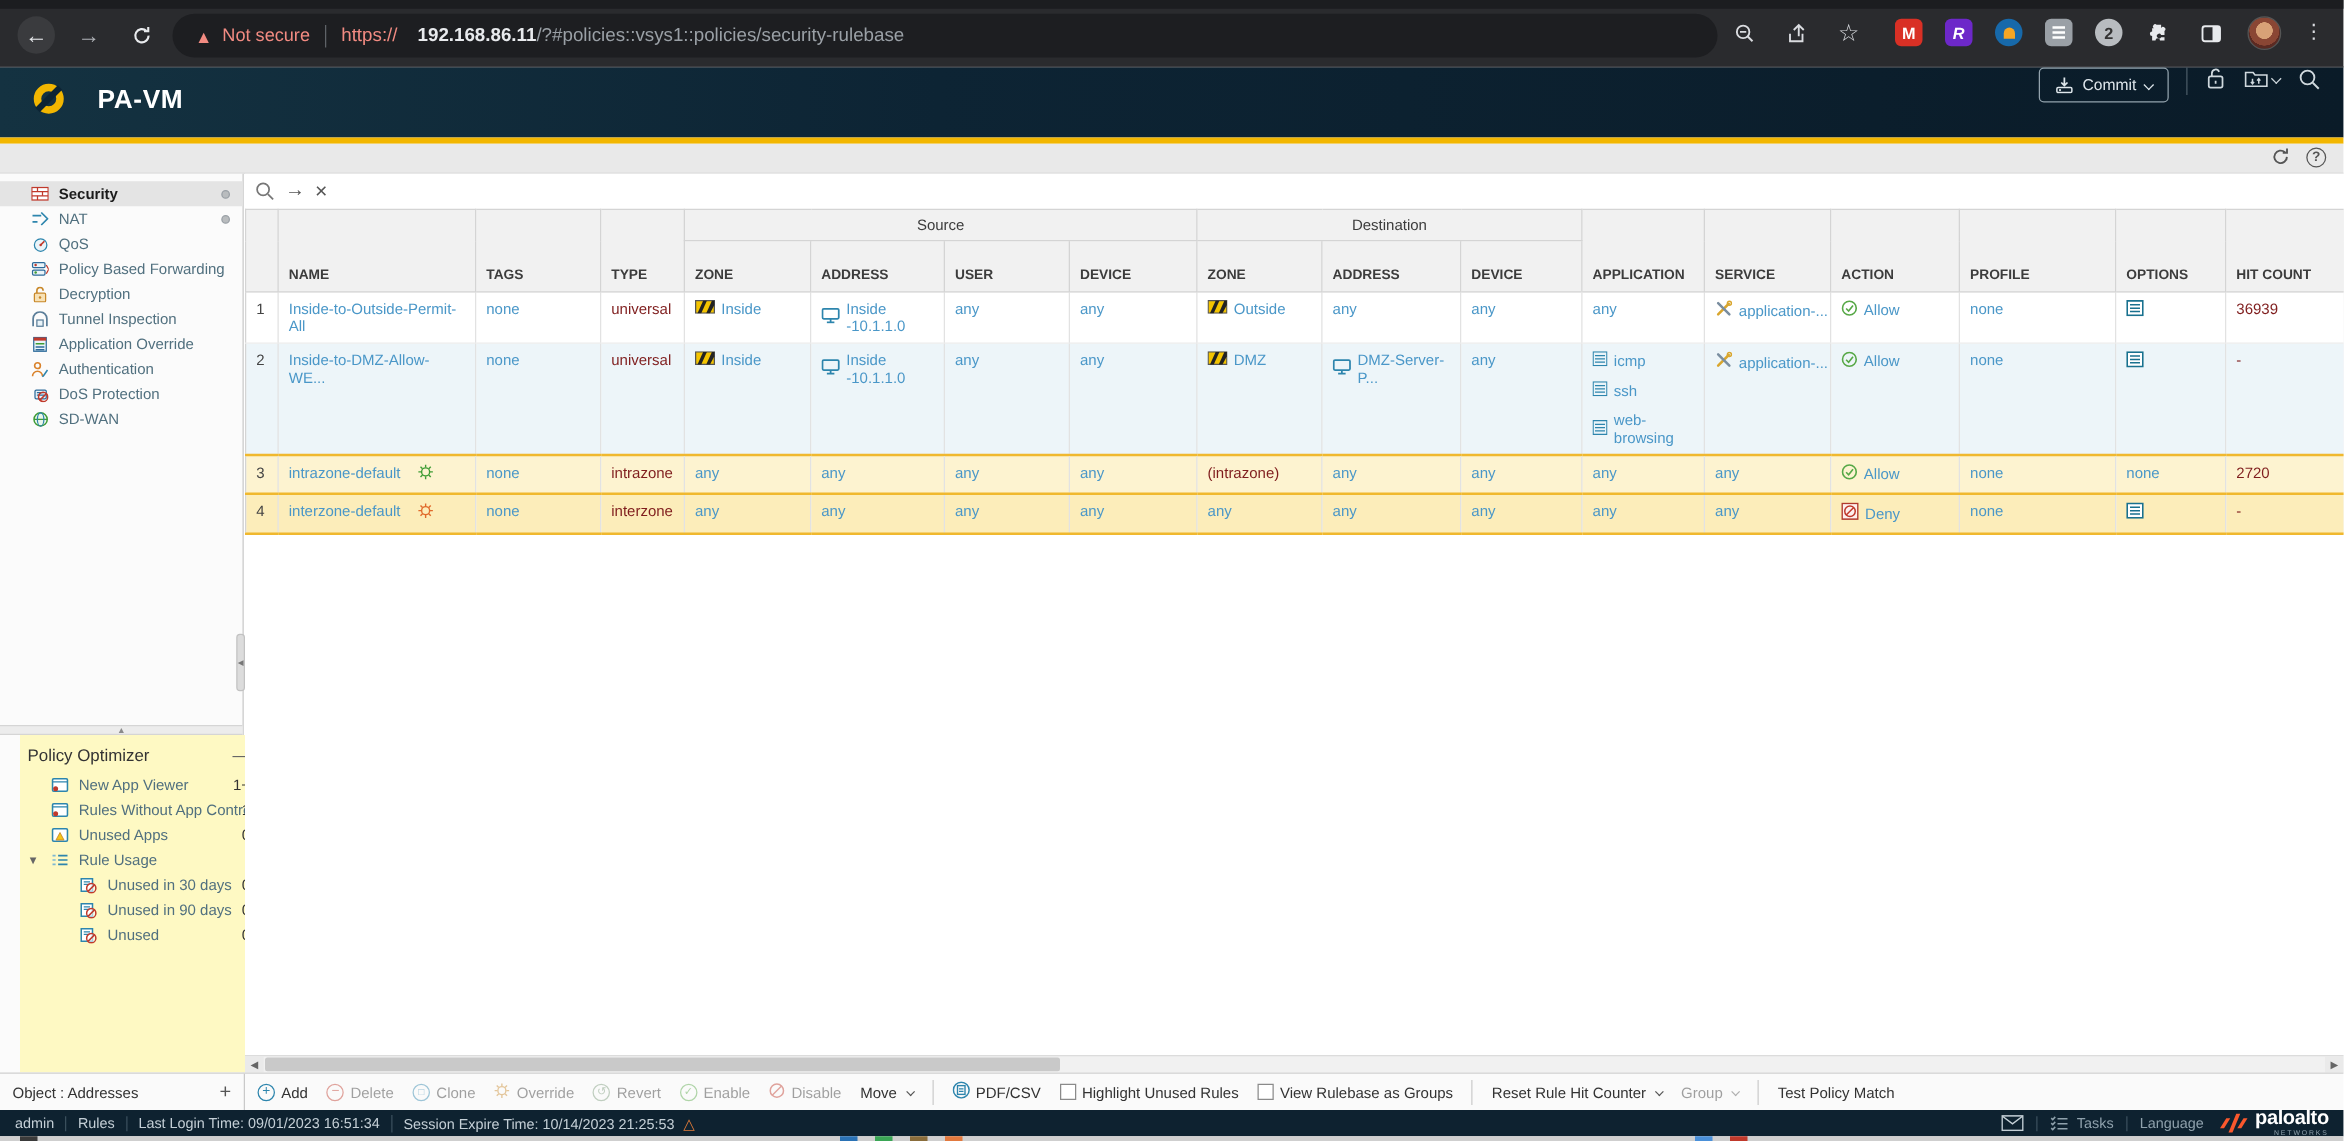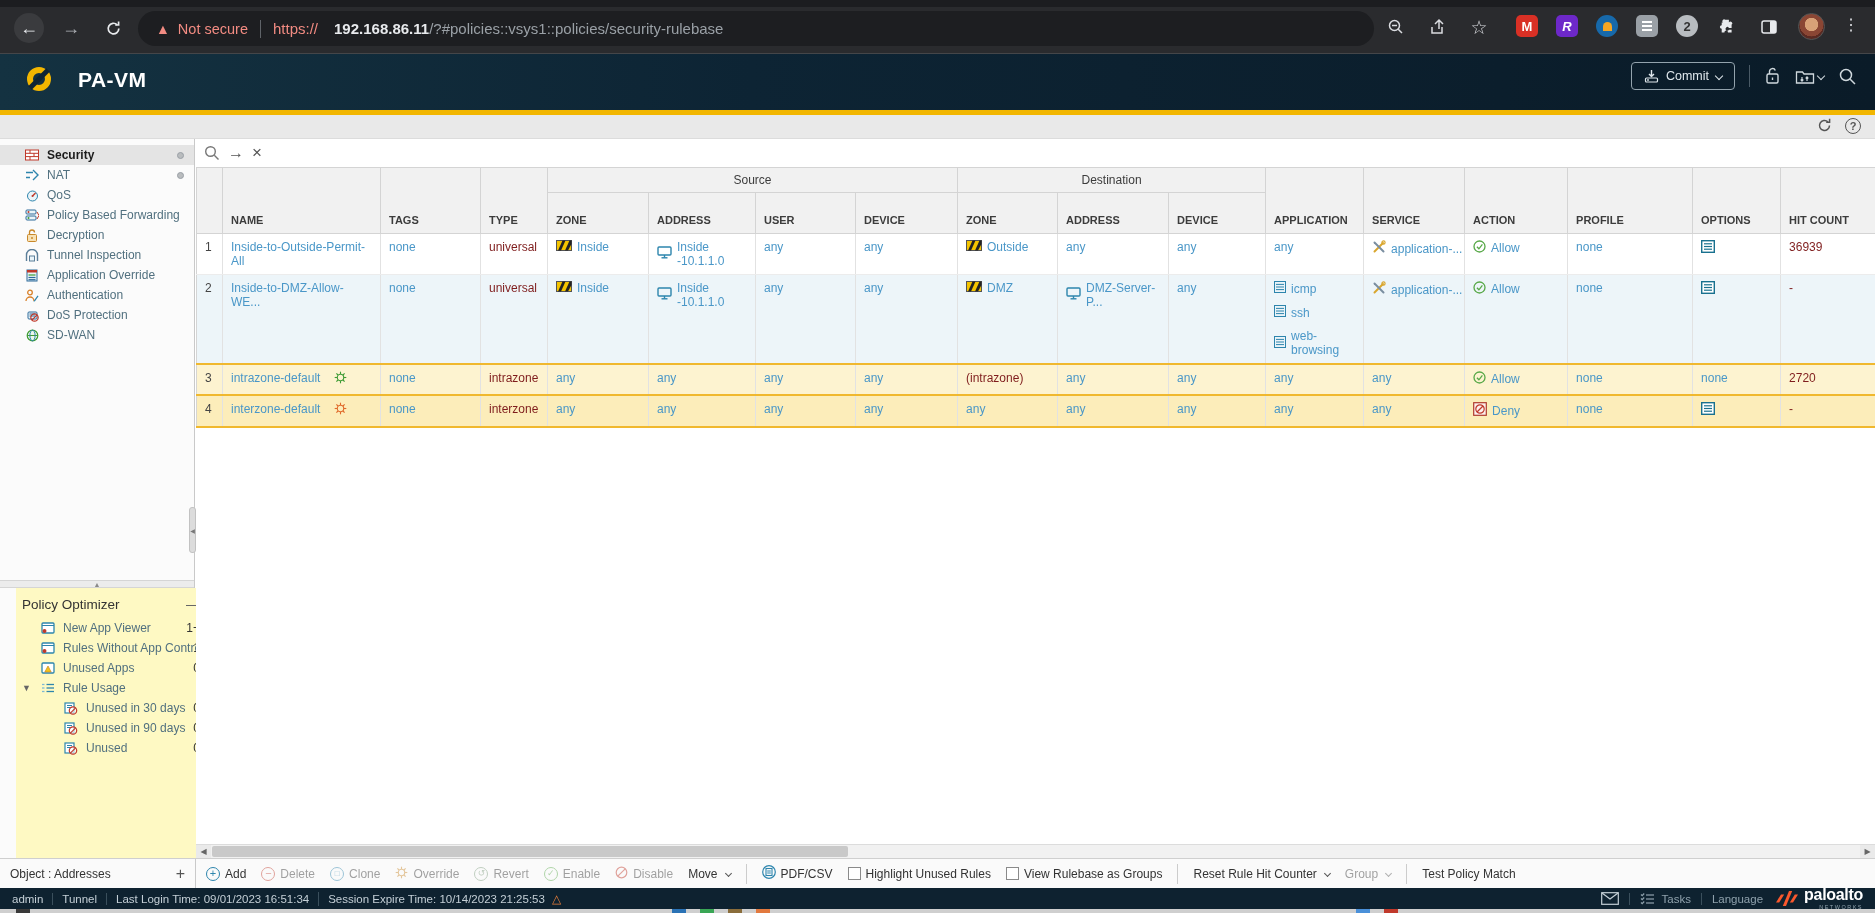--- a/index.html
+++ b/index.html
@@ -26,21 +26,21 @@
   .avatar { position:absolute; top:13px; width:27px; height:27px; border-radius:50%; background:radial-gradient(circle at 50% 42%, #d8a177 34%, #8a4634 36% 62%, #5b2a22 63%); border:1px solid #555; }
   .dots { position:absolute; top:15px; color:#dadce0; font-size:16px; letter-spacing:1px; }
 
   
   .pan-header { position:absolute; left:0; top:54px; width:1875px; height:56px; background:linear-gradient(90deg,#143241 0%,#0d2434 40%,#0a1b28 100%); }
   .pan-logo { position:absolute; left:26px; top:12px; display:flex; align-items:flex-end; gap:26px; }
   .pan-brand { color:#fff; font-size:21px; font-weight:bold; letter-spacing:.5px; }
   .pan-tabs { position:absolute; left:205px; top:0; height:56px; display:flex; }
   .pan-tab { height:56px; display:flex; align-items:center; padding:0 17px; color:#b9c3ca; font-size:12.5px; font-weight:bold; letter-spacing:.4px; cursor:pointer; }
   .pan-tab.active { background:linear-gradient(#2b3d49,#15242f); color:#f2b600; }
-  .pan-right { position:absolute; right:18px; top:0; height:44px; display:flex; align-items:center; gap:14px; }
+  .pan-right { position:absolute; right:18px; top:0; height:44px; display:flex; align-items:flex-start; gap:14px; }
   .commit-btn { display:flex; align-items:center; gap:7px; border:1px solid #93a3ad; border-radius:4px; height:28px; padding:0 12px; color:#dfe7ec; font-size:12.5px; }
   .hdr-divider { width:1px; height:22px; background:#4a5a66; }
   .chev { display:inline-block; width:6px; height:6px; border-right:1.5px solid currentColor; border-bottom:1.5px solid currentColor; transform:rotate(45deg); vertical-align:2px; }
   .yellow-strip { position:absolute; left:0; top:110px; width:1875px; height:5px; background:#f2b600; }
 
   
   .gray-toolbar { position:absolute; left:0; top:115px; width:1875px; height:24px; background:#e9e9e9; border-bottom:1px solid #dcdcdc; }
   .gt-right { position:absolute; right:14px; top:2px; display:flex; gap:12px; align-items:center; }
   .help-circ { width:16px; height:16px; border:1.5px solid #555; border-radius:50%; color:#555; font-size:11px; font-weight:bold; display:flex; align-items:center; justify-content:center; }
 
@@ -860,21 +860,21 @@
         </span>
       <span class="act sepl">
           <span>Test Policy Match</span>
         </span>
     </div>
   </div>
 
   <div class="status-bar">
     <div class="sb-left">
       <span>admin</span>
-      <span>Tunnel</span>
+      <span>Rules</span>
       <span>Last Login Time: 09/01/2023 16:51:34</span>
       <span><span>Session Expire Time: 10/14/2023 21:25:53</span><span class="sb-warn">△</span></span>
       <span></span>
     </div>
     <div class="sb-right">
       <svg width="18" height="13" viewBox="0 0 18 13">
           <rect x="0.7" y="0.7" width="16.6" height="11.6" fill="none" stroke="#c4cfd6" stroke-width="1.2"></rect>
           <path d="M1 1 l8 6 8-6" fill="none" stroke="#c4cfd6" stroke-width="1.2"></path>
         </svg>
       <span class="sb-sep"></span>

